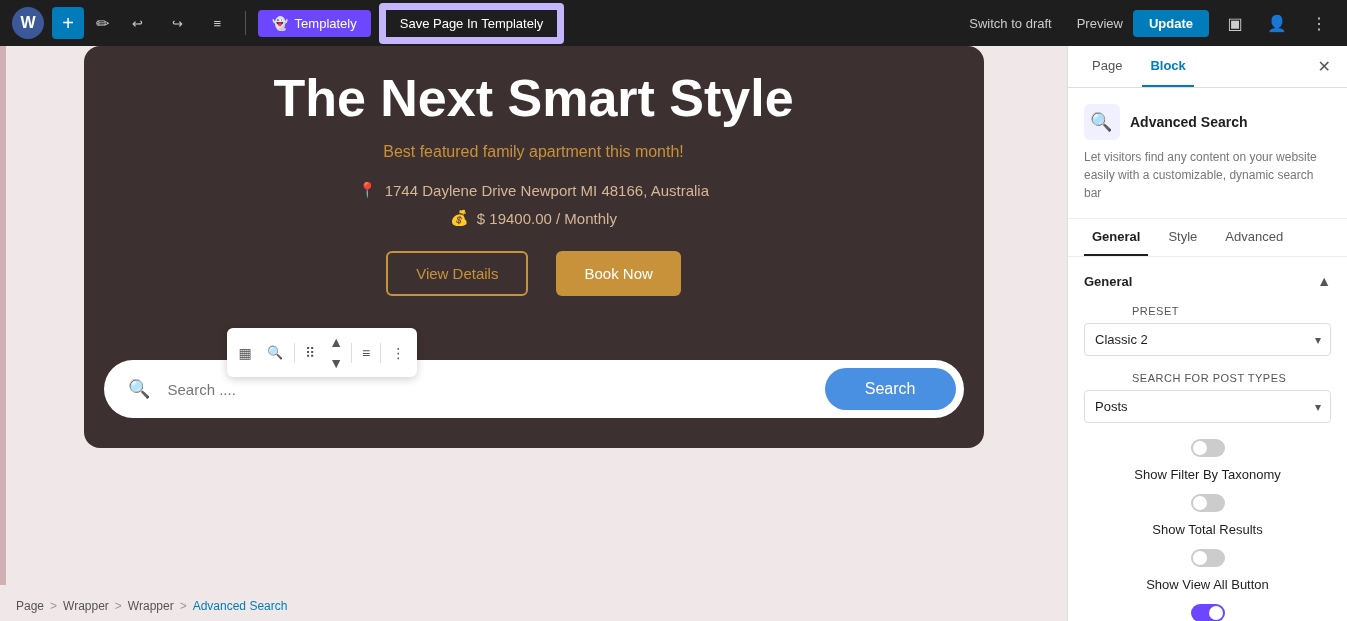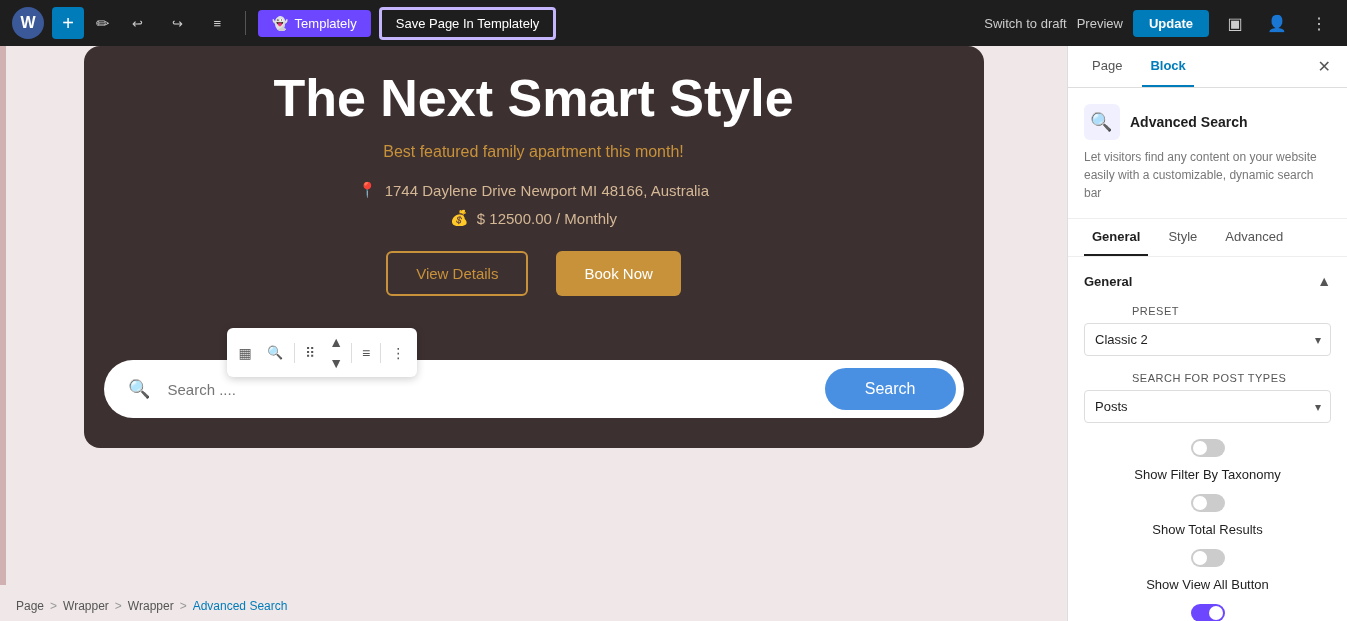--- a/index.html
+++ b/index.html
@@ -13,24 +13,24 @@
       width: 32px; height: 32px; background: #3b5998; border-radius: 50%; display: flex; align-items: center; justify-content: center; color: white; font-size: 16px; font-weight: bold; flex-shrink: 0;
     }
     .topbar-btn {
       background: none; border: none; cursor: pointer; color: #ccc; display: flex; align-items: center; justify-content: center; padding: 4px 6px; border-radius: 4px; font-size: 13px;
     }
     .topbar-btn.icon-btn { width: 32px; height: 32px; }
     .topbar-plus { background: #007cba; color: white; border: none; border-radius: 4px; width: 32px; height: 32px; font-size: 20px; cursor: pointer; display: flex; align-items: center; justify-content: center; }
     .topbar-pen { background: none; border: none; color: #ccc; cursor: pointer; font-size: 16px; padding: 4px; }
     .topbar-separator { width: 1px; height: 24px; background: #555; margin: 0 4px; }
     .templately-btn { background: #6c47ff; color: white; border: none; border-radius: 4px; padding: 6px 14px; cursor: pointer; font-size: 13px; display: flex; align-items: center; gap: 6px; }
-    .save-btn { background: none; color: white; border: 3px solid #c4b5fd; border-radius: 4px; padding: 6px 14px; cursor: pointer; font-size: 13px; }
+    .save-btn { background: none; color: white; border: 7px solid #c4b5fd; border-radius: 4px; padding: 6px 14px; cursor: pointer; font-size: 13px; }
     .topbar-right { margin-left: auto; display: flex; align-items: center; gap: 10px; }
     .switch-draft-btn { background: none; border: none; color: #ccc; cursor: pointer; font-size: 13px; }
-    .preview-btn { background: none; border: none; color: #ccc; cursor: pointer; font-size: 13px; }
+    .preview-btn { background: none; border: none; color: #ccc; cursor: pointer; font-size: 13px; margin-left: 15px; }
     .update-btn { background: #007cba; color: white; border: none; border-radius: 4px; padding: 6px 16px; cursor: pointer; font-size: 13px; font-weight: 600; }
     .topbar-icon-btn { background: none; border: none; color: #ccc; cursor: pointer; font-size: 16px; width: 32px; height: 32px; display: flex; align-items: center; justify-content: center; border-radius: 4px; }
 
     
     .main-layout {
       display: flex; flex: 1; overflow: hidden;
     }
 
     
     .canvas-area {
@@ -202,21 +202,21 @@
       <div class="canvas-block">
         <div class="canvas-content">
           <div class="hero-title">The Next Smart Style</div>
           <div class="hero-subtitle">Best featured family apartment this month!</div>
           <div class="hero-address">
             <span>📍</span>
             <span>1744 Daylene Drive Newport MI 48166, Australia</span>
           </div>
           <div class="hero-price">
             <span>💰</span>
-            <span>$ 12500.00 / Monthly</span>
+            <span>$ 19400.00 / Monthly</span>
           </div>
           <div class="hero-buttons">
             <button class="btn-view">View Details</button>
             <button class="btn-book">Book Now</button>
           </div>
         </div>
 
         <div class="block-toolbar">
           <button class="block-toolbar-btn">
             <span>▦</span>

